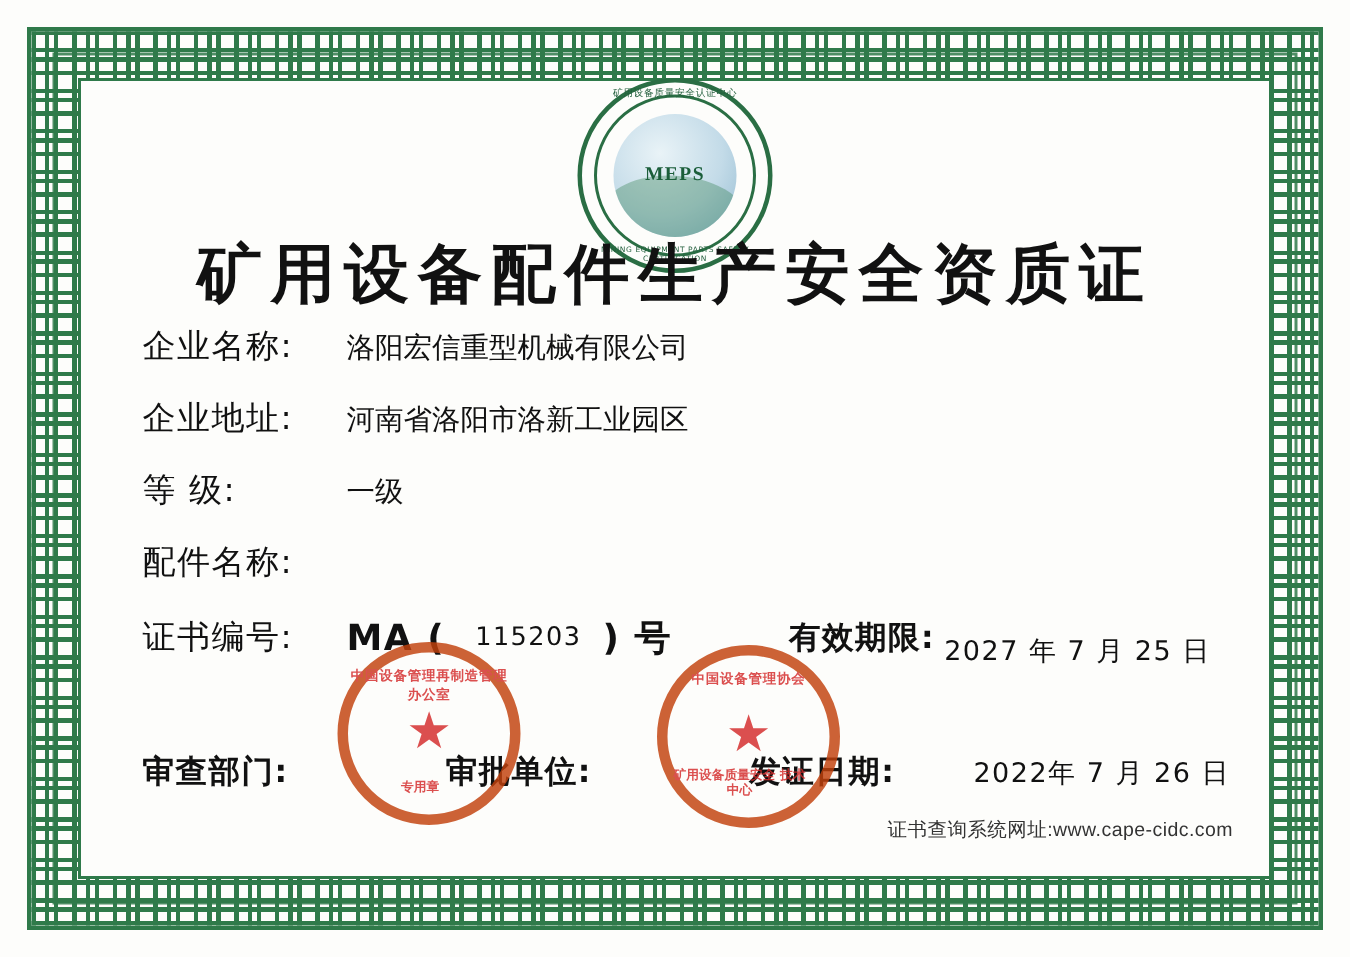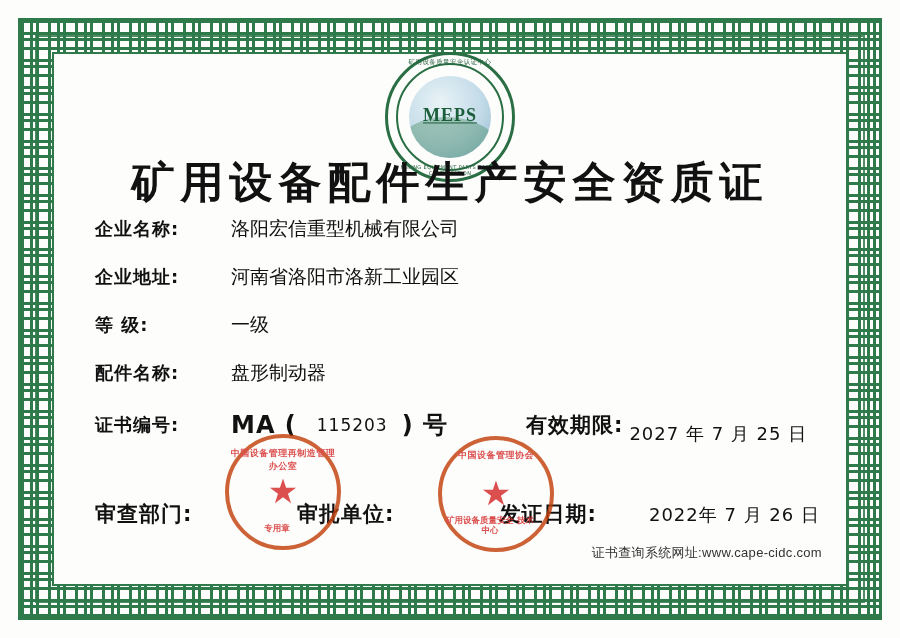--- a/index.html
+++ b/index.html
@@ -119,26 +119,25 @@
     background: #2f7a4a;
     opacity: .35;
     border-radius: 45% 55% 0 0;
   }
   .emblem-text {
     position: absolute;
     left: 0; right: 0;
     top: 50%;
     transform: translateY(-55%);
     text-align: center;
-    font-size: 18px;
+    font-size: 13px;
     font-weight: bold;
     color: #1b5e3a;
     letter-spacing: 1px;
     font-family: "Liberation Serif", serif;
-    text-decoration: underline;
   }
   .emblem-arc-top, .emblem-arc-bottom {
     position: absolute;
     left: 0; right: 0;
     text-align: center;
     font-size: 6.5px;
     color: #235f3d;
     letter-spacing: .4px;
   }
   .emblem-arc-top { top: 6px; }
@@ -166,22 +165,22 @@
     left: 35px;
     right: 20px;
   }
   .row {
     display: flex;
     align-items: baseline;
     margin-bottom: 16px;
     height: 32px;
   }
   .label {
-    font-size: 18px;
-    font-weight: bold;
+    font-size: 22px;
+    font-weight: normal;
     color: #111;
     width: 128px;
     letter-spacing: 1px;
     white-space: nowrap;
   }
   .label.spaced {
     letter-spacing: 1px;
   }
   .value {
     font-size: 19px;
@@ -257,21 +256,21 @@
     letter-spacing: 1px;
     white-space: nowrap;
   }
 
   
   .seal {
     position: absolute;
     width: 108px;
     height: 108px;
     border-radius: 50%;
-    border: 4px solid #c2410c;
+    border: 7px solid #c2410c;
     opacity: .82;
     color: #d42a2a;
   }
   .seal .star {
     position: absolute;
     left: 50%;
     top: 50%;
     transform: translate(-50%, -54%);
     font-size: 34px;
     line-height: 1;
@@ -344,21 +343,20 @@
         <div class="value">河南省洛阳市洛新工业园区</div>
       </div>
 
       <div class="row">
         <div class="label spaced">等    级:</div>
         <div class="value">一级</div>
       </div>
 
       <div class="row">
         <div class="label">配件名称:</div>
-        <div class="value">盘形制动器</div>
       </div>
 
 
       <div class="row-cert">
         <div class="label">证书编号:</div>
         <div class="cert-prefix">MA (</div>
         <div class="cert-num">115203</div>
         <div class="cert-suffix">) 号</div>
         <div class="valid-label">有效期限:</div>
         <div class="valid-value">2027 年 7 月 25 日</div>

